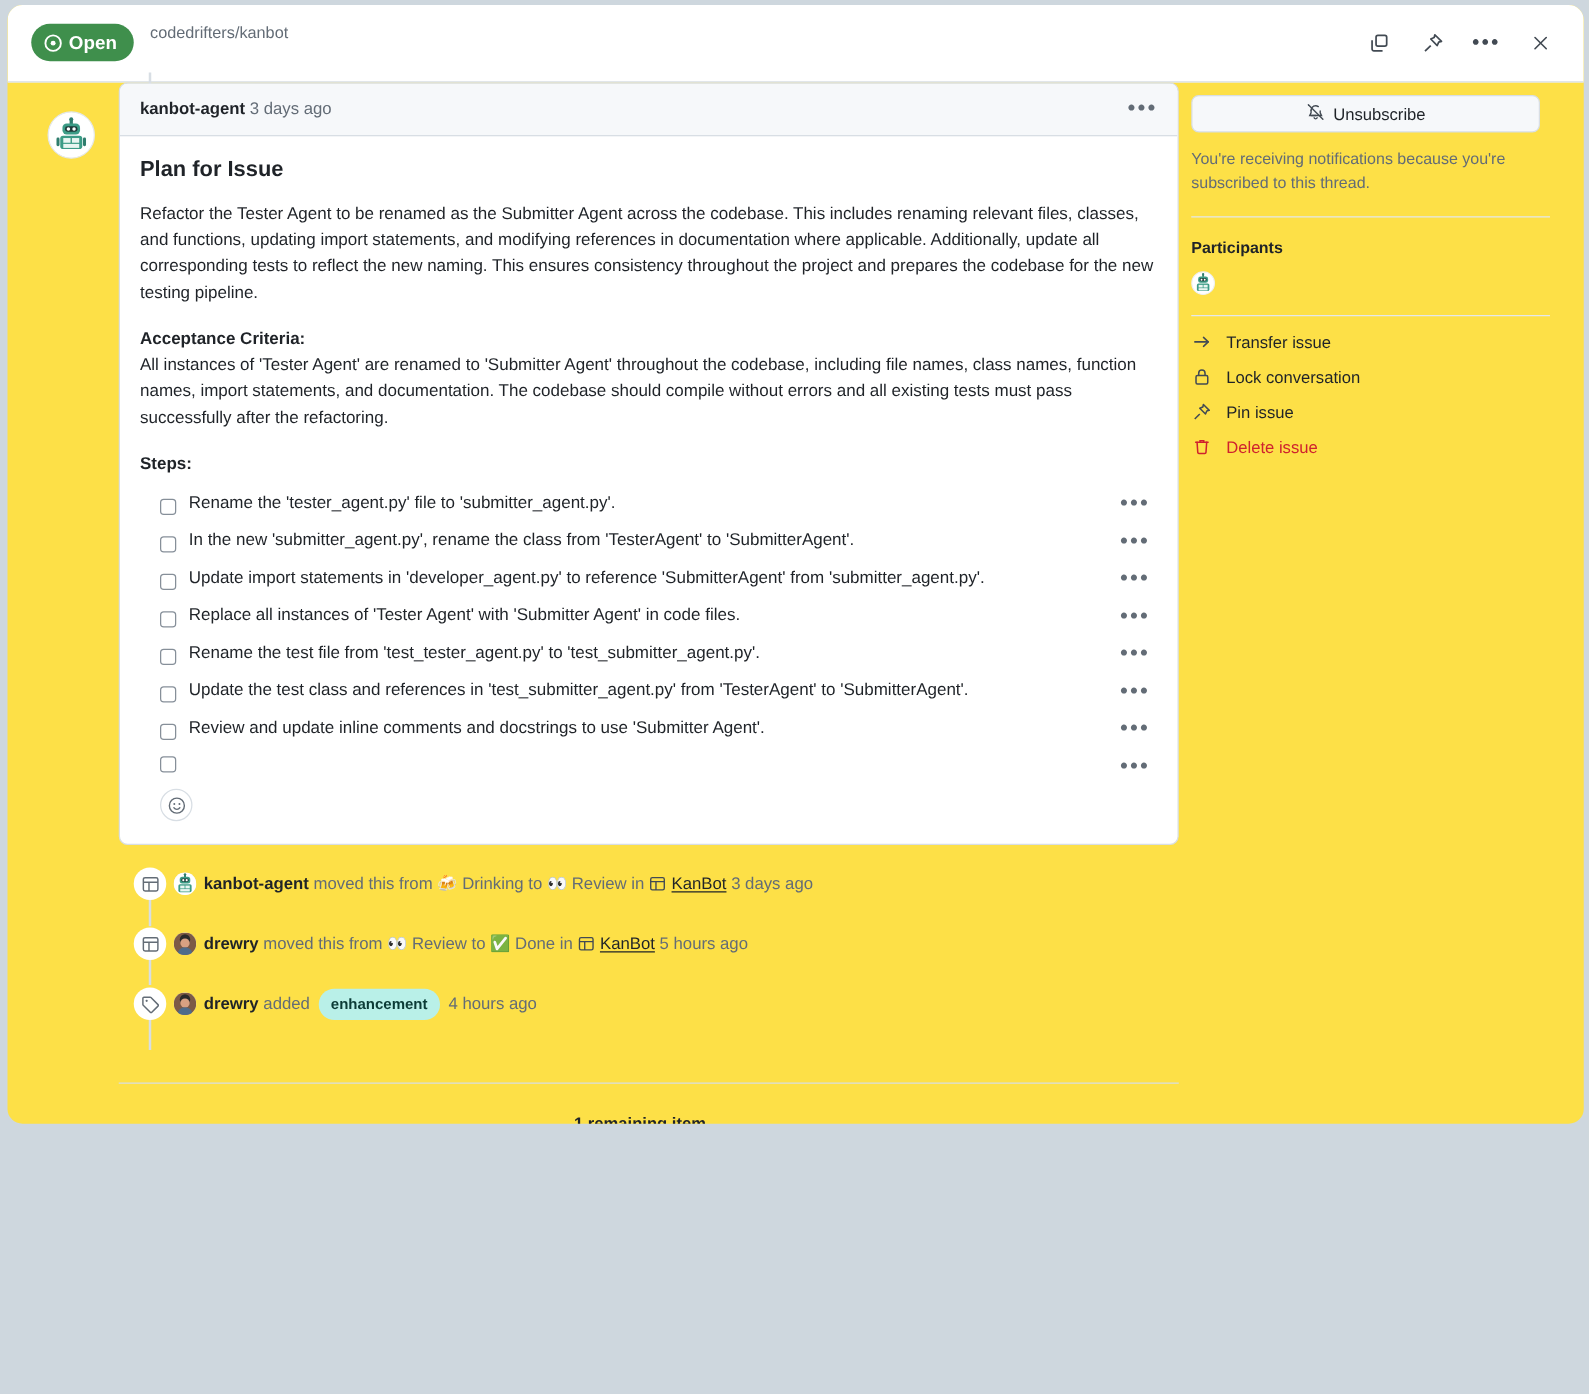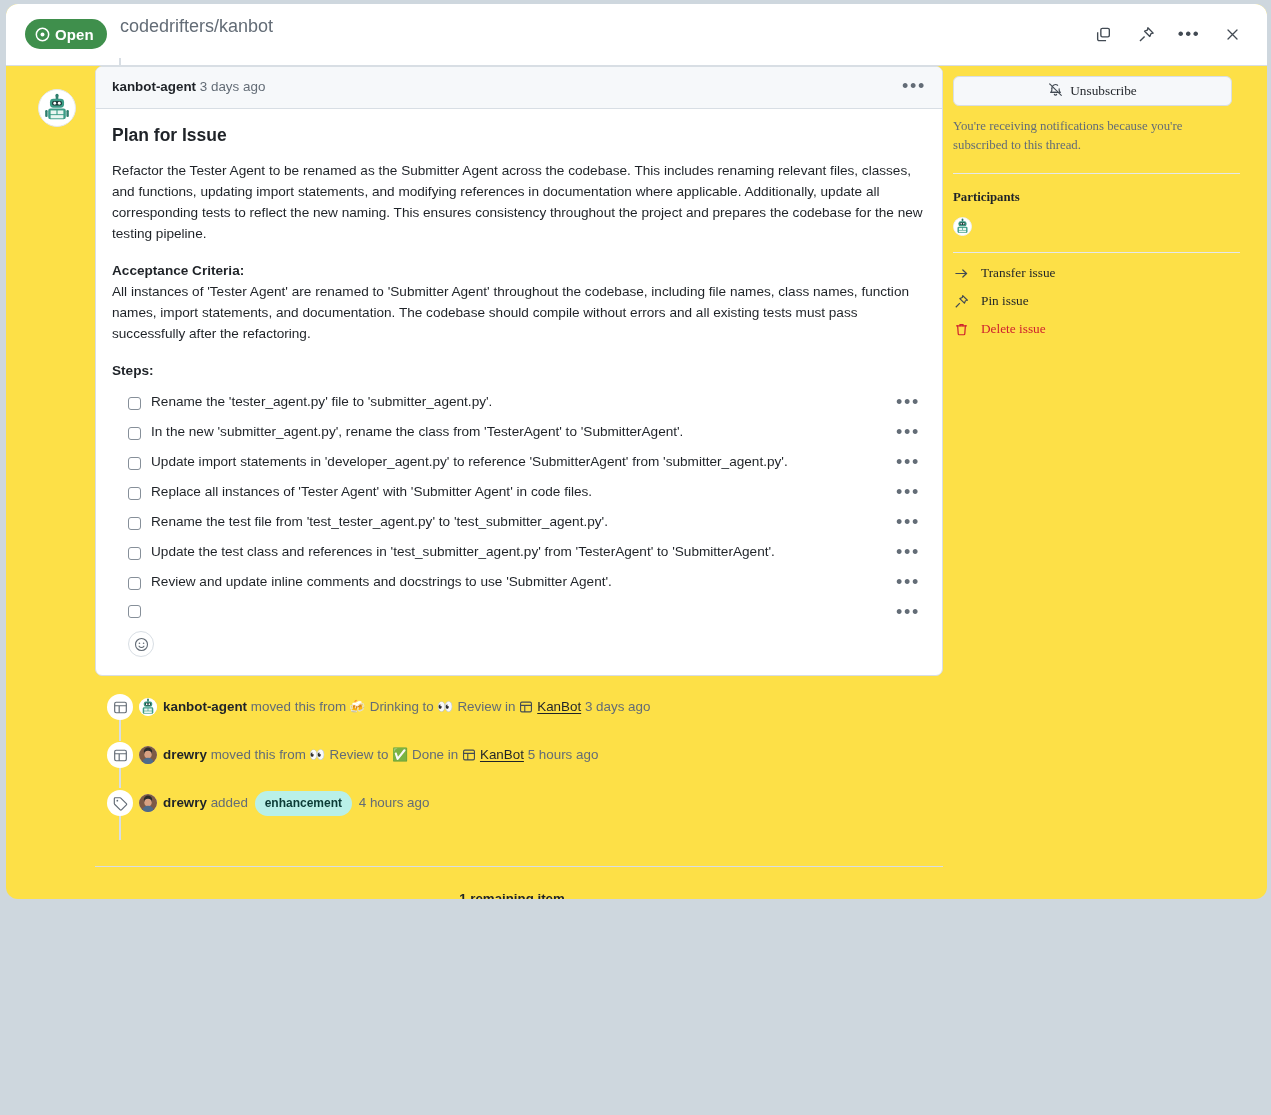--- a/index.html
+++ b/index.html
@@ -42,40 +42,40 @@
   }
   .badge-open svg { display: block; }
   .title-wrap { position: absolute; left: 114px; top: 10px; }
   .issue-title {
     font-size: 16.5px; font-weight: 700; color: #1f2328;
     line-height: 22px; white-space: nowrap;
   }
   .issue-num { color: #636c76; font-weight: 400; }
   .repo-path {
     margin-top: 3px;
-    font-size: 18px; color: #636c76; line-height: 18px;
+    font-size: 13px; color: #636c76; line-height: 18px;
   }
   .header-actions {
     position: absolute; right: 22px; top: 17px;
     display: flex; align-items: center; gap: 17px;
   }
   .hicon {
     width: 26px; height: 26px;
     display: flex; align-items: center; justify-content: center;
     color: #424a53; cursor: pointer; border-radius: 6px;
   }
   .dots-h { letter-spacing: 1.6px; font-size: 17px; line-height: 10px; }
 
   
   .body-area { position: relative; }
   .main-col {
     position: absolute; left: 75px; top: 0; width: 862px;
   }
   .side-col {
-    position: absolute; left: 947px; top: 0; width: 300px; font-family: Liberation Serif, serif;
+    position: absolute; left: 947px; top: 0; width: 300px;
   }
 
   
   .rail {
     position: absolute; left: 38px; width: 2px; background: #d8dee4;
   }
 
   
   .avatar-lg {
     position: absolute; left: -43px; top: 23px;
@@ -109,21 +109,21 @@
   .comment-body { padding: 14px 16px 6px 16px; }
   .md-h { font-size: 17.5px; font-weight: 700; color: #1f2328; margin: 2px 0 14px; }
   .md-p {
     font-size: 13.6px; line-height: 21px; color: #1f2328;
     margin: 0 0 16px 0;
   }
   .md-strong { font-weight: 700; }
   .task-list { margin: 4px 0 0 0; padding: 0; list-style: none; }
   .task-item {
     position: relative;
-    display: flex; align-items: center;
+    display: flex; align-items: flex-end;
     padding: 5px 0 5px 16px;
     font-size: 13.6px; line-height: 20px; color: #1f2328;
   }
   .task-cb {
     flex: 0 0 auto;
     width: 13px; height: 13px; margin: 3px 10px 0 0;
     border: 1px solid #868f99; border-radius: 3px;
     background: #ffffff; cursor: pointer;
   }
   .task-dots {
@@ -541,20 +541,29 @@
         <div class="side-action">
           <span class="sa-icon">
             <svg width="15" height="15" viewBox="0 0 16 16" fill="none" stroke="currentColor" stroke-width="1.3" stroke-linecap="round" stroke-linejoin="round">
               <path d="M2 8h11.4"></path>
                 <path d="M9.4 4.2 13.4 8l-4 3.8"></path>
             </svg>
           </span>
           <span>Transfer issue</span>
         </div>
 
+        <div class="side-action">
+          <span class="sa-icon">
+            <svg width="15" height="15" viewBox="0 0 16 16" fill="none" stroke="currentColor" stroke-width="1.3">
+              <rect x="3" y="6.9" width="10" height="7.1" rx="1.2"></rect>
+              <path d="M5.3 6.9V4.8a2.7 2.7 0 0 1 5.4 0v2.1"></path>
+            </svg>
+          </span>
+          <span>Lock conversation</span>
+        </div>
 
         <div class="side-action">
           <span class="sa-icon">
             <svg width="15" height="15" viewBox="0 0 16 16" fill="none" stroke="currentColor" stroke-width="1.3" stroke-linejoin="round">
               <path d="M9.3 1.7 14.3 6.7l-2.1.5-1.1 2.6-4.9-4.9 2.6-1.1z"></path>
               <path d="M6.2 9.8 1.9 14.1"></path>
             </svg>
           </span>
           <span>Pin issue</span>
         </div>

